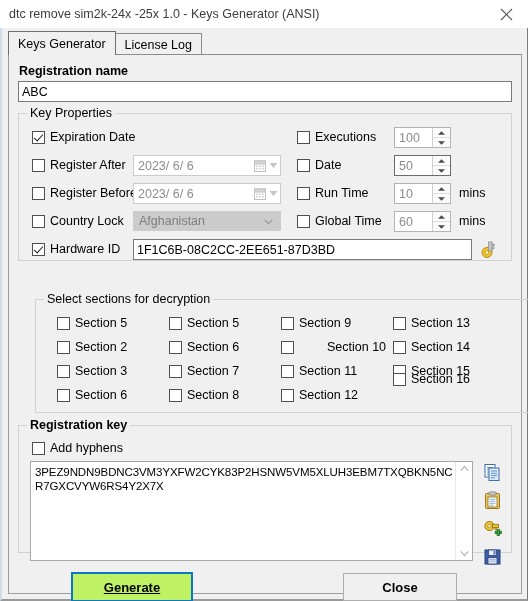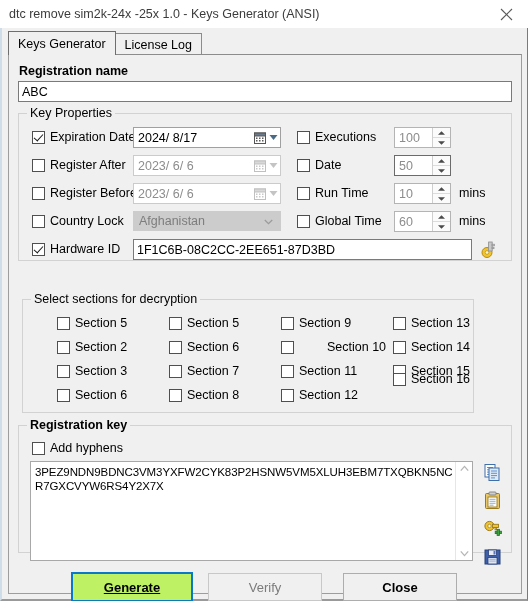--- a/index.html
+++ b/index.html
@@ -302,40 +302,20 @@
         <span>ABC</span>
       </div>
 
       <div class="group" style="left:9px; top:58px; width:494px; height:148px;">
         <div class="group-title plain">Key Properties</div>
       </div>
 
       <div class="cb" style="left:23px; top:75px;">
         <span class="box checked"></span>
         <span class="cb-label">Expiration Date</span>
-      </div>
-      <div class="datefield" style="left:124px; top:72px; width:148px; height:21px;">
-        <span class="dtext">2024/ 8/17</span>
-        <span class="date-btn">
-          <svg width="14" height="14" viewBox="0 0 14 14">
-            <rect x="1.5" y="2" width="11" height="10.5" fill="#ffffff" stroke="#555" stroke-width="1"></rect>
-            <rect x="1.5" y="2" width="11" height="3" fill="#6b7b8c" stroke="#555" stroke-width="1"></rect>
-            <g fill="#5a5a5a">
-              <rect x="3" y="6.5" width="1.5" height="1.5"></rect>
-                <rect x="6" y="6.5" width="1.5" height="1.5"></rect>
-              <rect x="9" y="6.5" width="1.5" height="1.5"></rect>
-              <rect x="3" y="9" width="1.5" height="1.5"></rect>
-                <rect x="6" y="9" width="1.5" height="1.5"></rect>
-              <rect x="9" y="9" width="1.5" height="1.5"></rect>
-            </g>
-          </svg>
-          <svg width="9" height="9" viewBox="0 0 9 9">
-            <polygon points="0.5,2 8.5,2 4.5,7" fill="#4a6a85"></polygon>
-          </svg>
-        </span>
       </div>
 
       <div class="cb" style="left:23px; top:103px;">
         <span class="box"></span>
         <span class="cb-label">Register After</span>
       </div>
       <div class="datefield disabled" style="left:124px; top:100px; width:148px; height:21px;">
         <span class="dtext">2023/ 6/ 6</span>
         <span class="date-btn">
           <svg width="14" height="14" viewBox="0 0 14 14">
@@ -486,21 +466,21 @@
           </div>
           <div>
             <svg width="7" height="4" viewBox="0 0 7 4">
                 <polygon points="3.5,3.7 0,0.3 7,0.3" fill="#4a4a4a"></polygon>
               </svg>
           </div>
         </span>
       </div>
       <div class="mins" style="left:450px; top:159px;">mins</div>
 
-      <div class="group" style="left:13px; top:244px; width:452px; height:114px;padding-left:32px;">
+      <div class="group" style="left:26px; top:244px; width:494px; height:114px;padding-left:32px;">
         <div class="group-title plain">Select sections for decryption</div>
       </div>
       <div id="sections-host">
           <div class="cb sec-cb" style="left: 48px; top: 261px;">
             <span class="box"></span>
             <span class="cb-label">Section 5</span>
           </div>
           <div class="cb sec-cb" style="left: 48px; top: 285px;">
             <span class="box"></span>
             <span class="cb-label">Section 2</span>
@@ -639,22 +619,19 @@
           <g stroke="#8fa3c8" stroke-width="0.8">
             <line x1="6.3" y1="12.3" x2="12.7" y2="12.3"></line>
               <line x1="6.3" y1="14.1" x2="12.7" y2="14.1"></line>
           </g>
         </svg>
       </div>
 
       <div class="btn focus" style="left:62px; top:517px; width:122px; height:30px;">
         <span>Generate</span>
       </div>
-      <div class="btn disabled" style="left:199px; top:518px; width:114px; height:28px;">
-        <span>Verify</span>
-      </div>
       <div class="btn" style="left:334px; top:518px; width:114px; height:28px;">
         <span>Close</span>
       </div>
 
     </div>
   </div>
 </div>
 
 </body></html>

